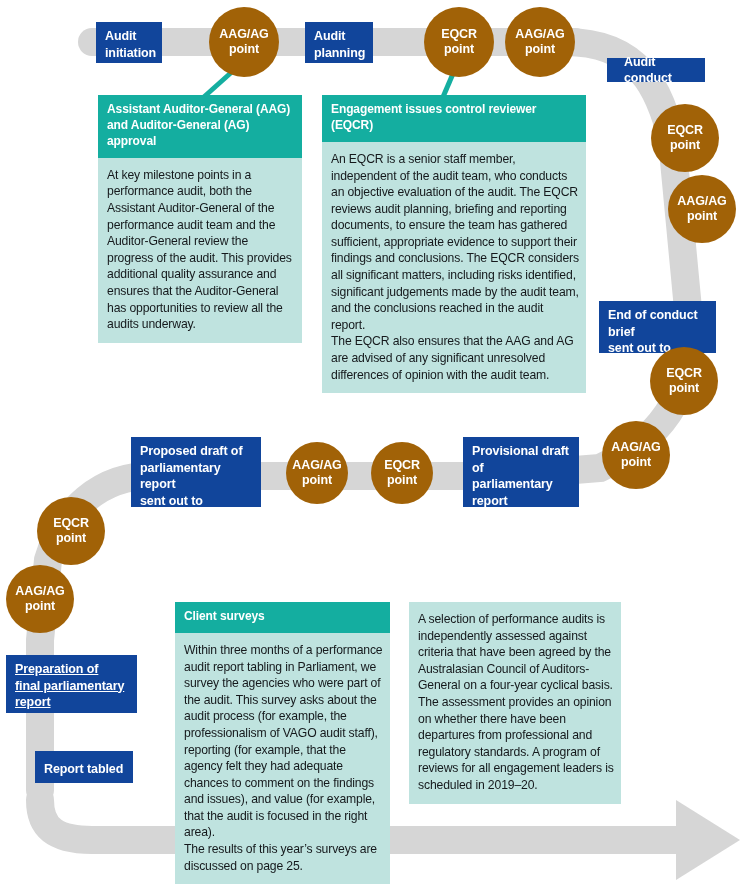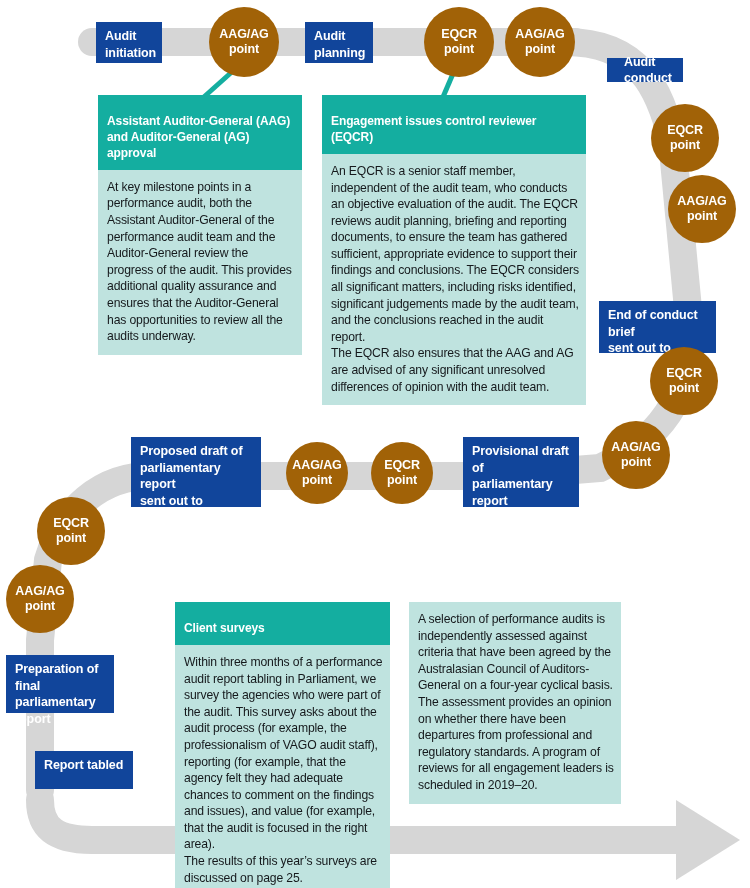--- a/index.html
+++ b/index.html
@@ -58,21 +58,21 @@
     position: absolute;
     box-sizing: border-box;
     background: #BFE3DF;
   }
   .callout-head {
     background: #14AEA0;
     color: #ffffff;
     font-weight: bold;
     font-size: 12px;
     line-height: 1.33;
-    padding: 19px 9px 8px 9px;
+    padding: 7px 9px 8px 9px;
     letter-spacing: -0.1px;
   }
   .callout-body {
     color: #15191c;
     font-size: 12.2px;
     line-height: 1.36;
     padding: 9px 7px 10px 9px;
     letter-spacing: -0.15px;
   }
   .callout-body p { margin: 0; }
@@ -120,21 +120,21 @@
   <div class="node" style="left:424px; top:7px; width:70px; height:70px;">
     <span>EQCR</span>
     <span>point</span>
   </div>
 
   <div class="node" style="left:505px; top:7px; width:70px; height:70px;">
     <span>AAG/AG</span>
     <span>point</span>
   </div>
 
-  <div class="stage-box" style="left:607px; top:58px; width:76px; height:24px; display:flex; align-items:center;padding-left:17px;">
+  <div class="stage-box" style="left:607px; top:58px; width:98px; height:24px; display:flex; align-items:center;padding-left:17px;">
     <span style="white-space:pre-line;">Audit conduct</span>
   </div>
 
   <div class="node" style="left:651px; top:104px; width:68px; height:68px;">
     <span>EQCR</span>
     <span>point</span>
   </div>
 
   <div class="node" style="left:668px; top:175px; width:68px; height:68px;">
     <span>AAG/AG</span>
@@ -184,27 +184,27 @@
   <div class="node" style="left:37px; top:497px; width:68px; height:68px;">
     <span>EQCR</span>
     <span>point</span>
   </div>
 
   <div class="node" style="left:6px; top:565px; width:68px; height:68px;">
     <span>AAG/AG</span>
     <span>point</span>
   </div>
 
-  <div class="stage-box" style="left:6px; top:655px; width:108px; height:58px;">
+  <div class="stage-box" style="left:6px; top:655px; width:131px; height:58px;text-decoration:underline;">
     <span style="white-space:pre-line;">Preparation of
 final parliamentary
 report</span>
   </div>
 
-  <div class="stage-box" style="left:35px; top:751px; width:98px; height:38px; display:flex; align-items:flex-start;">
+  <div class="stage-box" style="left:35px; top:751px; width:98px; height:32px; display:flex; align-items:flex-end;">
     <span style="white-space:pre-line;">Report tabled</span>
   </div>
 
   <div class="callout" style="left:98px; top:95px; width:204px;">
     <div class="callout-head" style="white-space:pre-line;">Assistant Auditor-General (AAG)
 and Auditor-General (AG) approval</div>
     <div class="callout-body">
       <p style="white-space:pre-line;">At key milestone points in a performance audit, both the Assistant Auditor-General of the performance audit team and the Auditor-General review the progress of the audit. This provides additional quality assurance and ensures that the Auditor-General has opportunities to review all the audits underway.</p>
     </div>
   </div>

